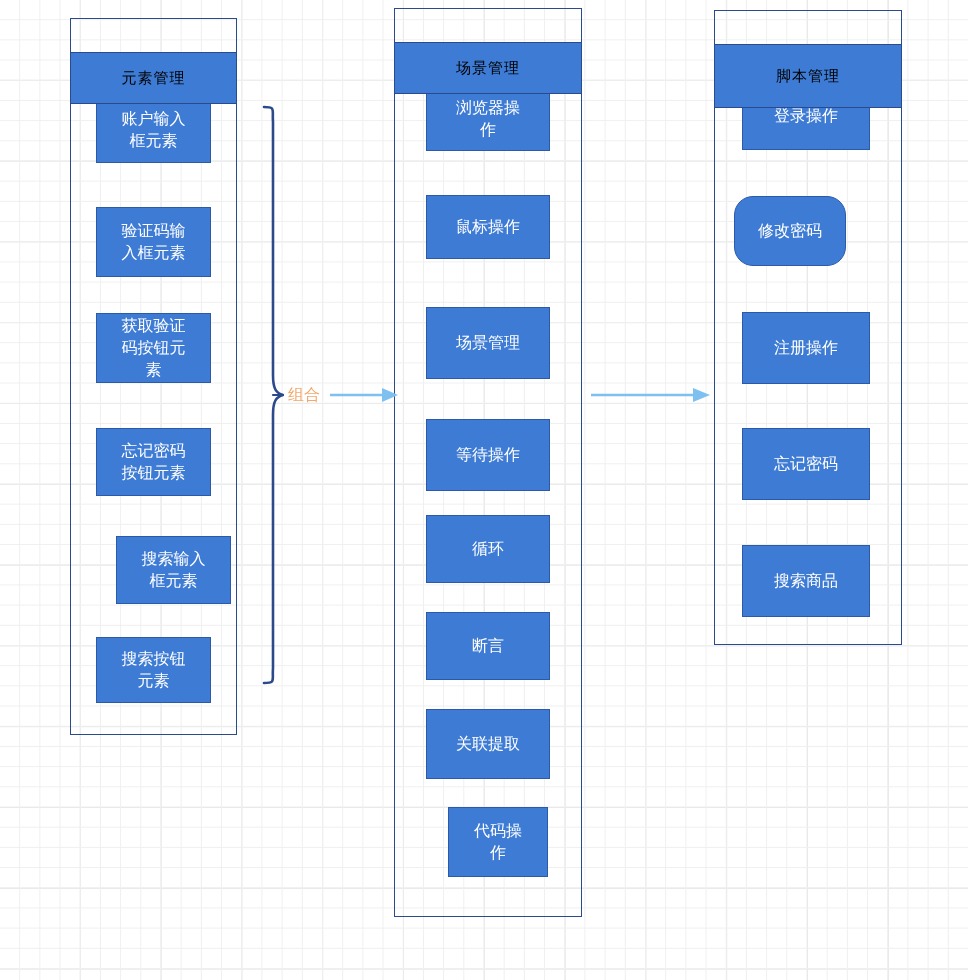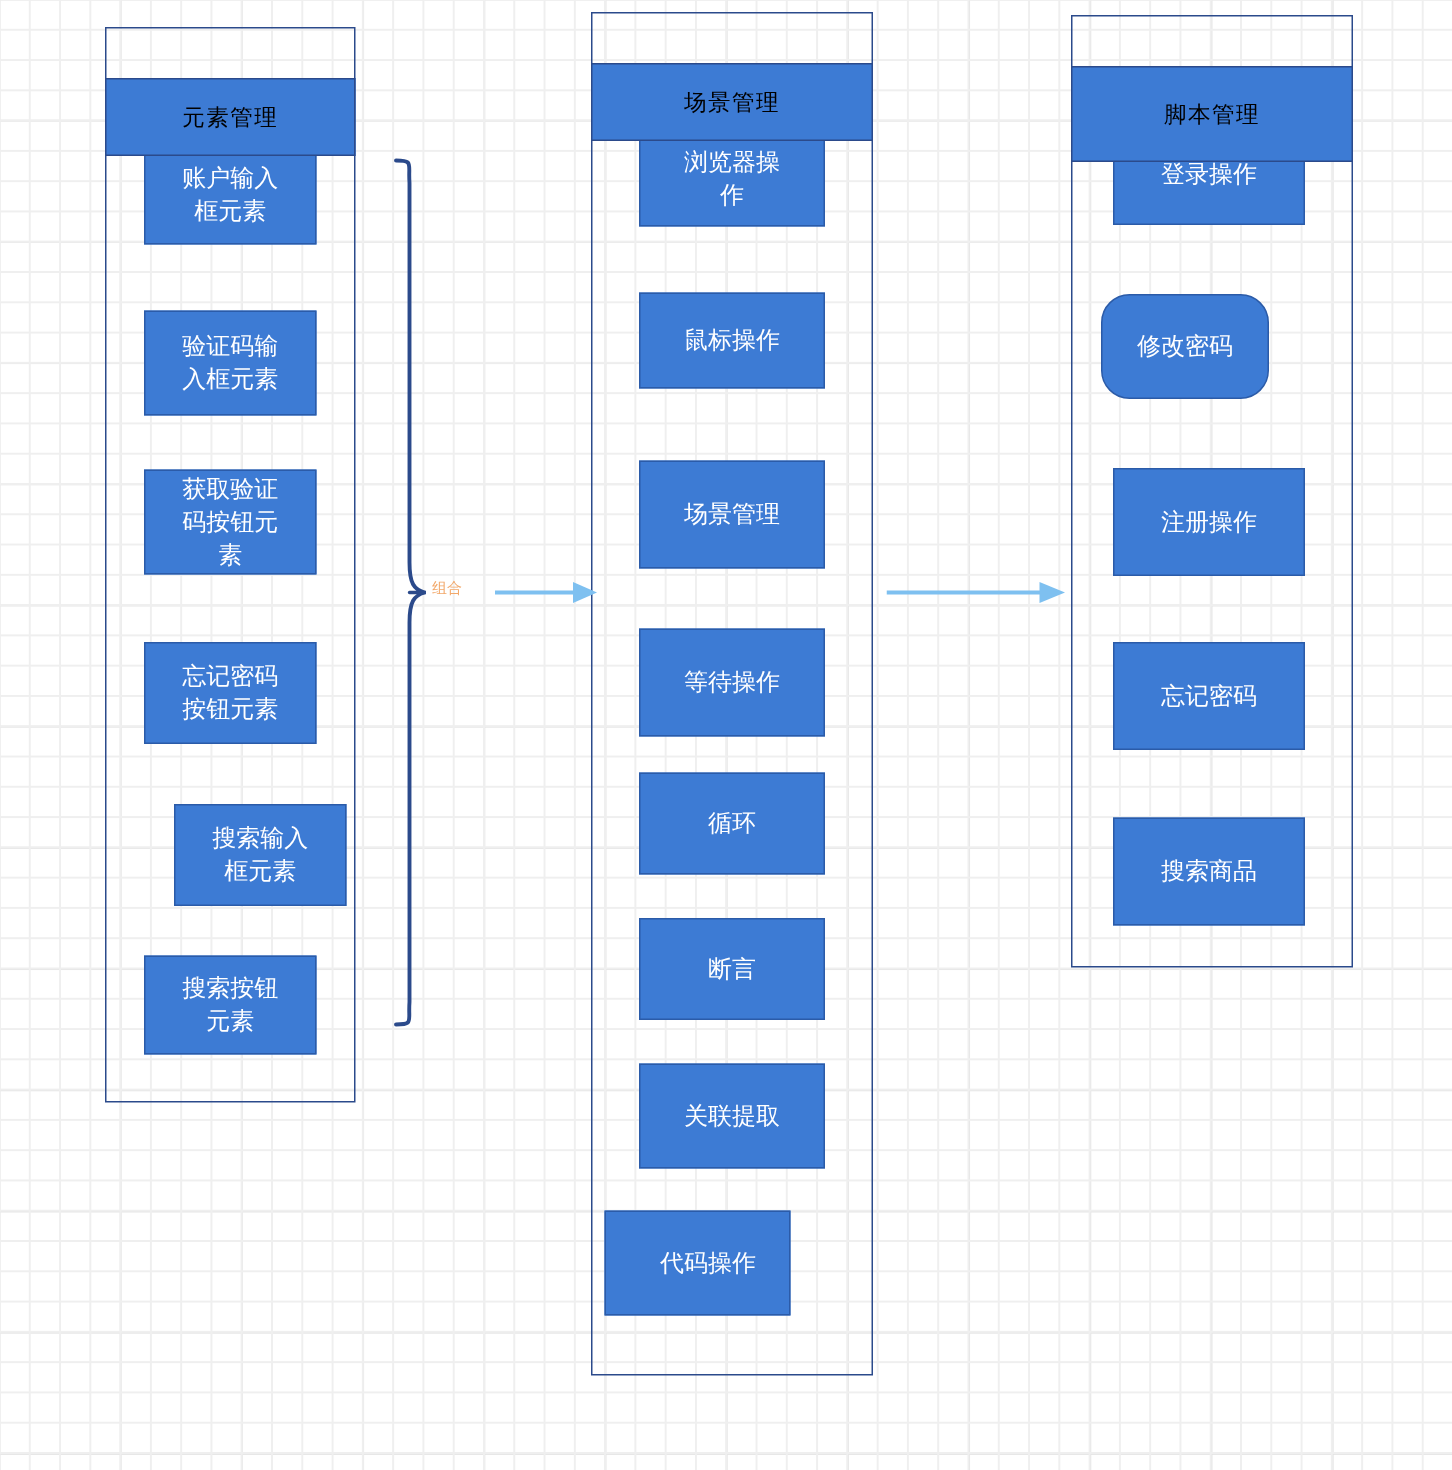--- a/index.html
+++ b/index.html
@@ -53,21 +53,21 @@
     line-height:1.38;
     padding:2px 22px;
     z-index:2;
   }
   .node span{display:block;width:100%;}
   .brace-wrap{position:absolute;z-index:4;}
   .arrow-wrap{position:absolute;z-index:4;}
   .combo-label{
     position:absolute;
     color:#f2a86a;
-    font-size:10px;
+    font-size:16px;
     z-index:5;
     white-space:nowrap;
   }
 </style>
 </head>
 <body>
 
 <div id="canvas">
 
   <div class="column">
@@ -156,21 +156,21 @@
     </div>
 
     <div class="node" style="left:426px;top:612px;width:124px;height:68px;">
       <span>断言</span>
     </div>
 
     <div class="node" style="left:426px;top:709px;width:124px;height:70px;">
       <span>关联提取</span>
     </div>
 
-    <div class="node" style="left:403px;top:807px;width:124px;height:70px;text-align:right;">
+    <div class="node" style="left:448px;top:807px;width:100px;height:70px;">
       <span>代码操作</span>
     </div>
   </div>
 
   <div class="arrow-wrap" style="left:591px;top:384px;width:120px;height:22px;">
     <svg width="120" height="22" viewBox="0 0 120 22" xmlns="http://www.w3.org/2000/svg">
       <line x1="0" y1="11" x2="105" y2="11" stroke="#7ec0f0" stroke-width="2.6"></line>
       <polygon points="102,4 119,11 102,18" fill="#7ec0f0"></polygon>
     </svg>
   </div>

